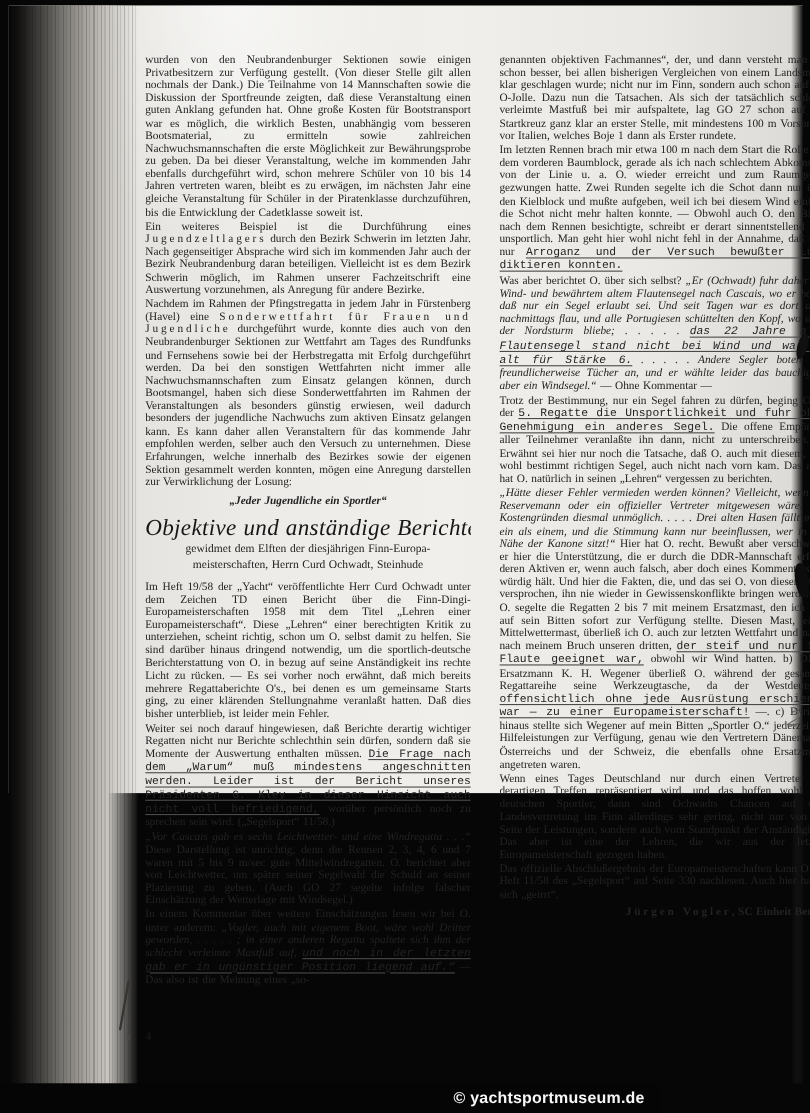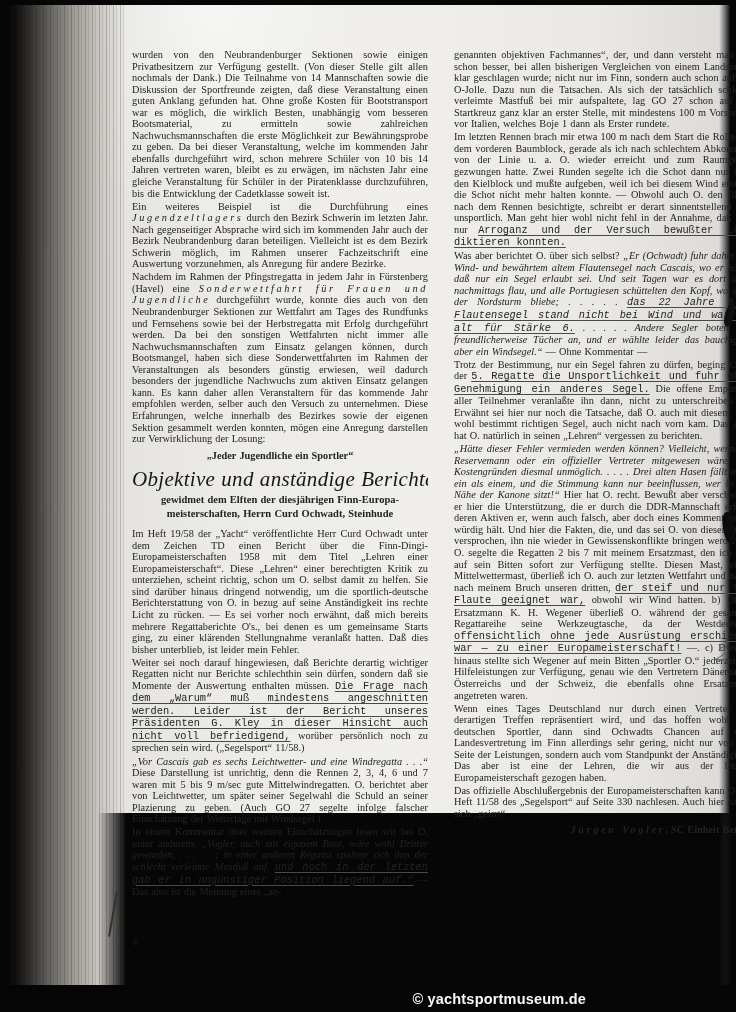--- a/index.html
+++ b/index.html
@@ -3,21 +3,21 @@
 <meta charset="utf-8">
 <style>
   html,body{margin:0;padding:0;}
   body{
     width:736px;height:1012px;position:relative;overflow:hidden;
     background:#060606;
     font-family:"Liberation Serif",serif;
   }
   
   .page{
-    position:absolute;left:8px;top:5px;width:722px;height:808px;
+    position:absolute;left:8px;top:5px;width:722px;height:716px;
     background:
       radial-gradient(ellipse at 28% 0%, rgba(255,255,255,.55) 0%, rgba(255,255,255,0) 22%),
       linear-gradient(90deg,#dcdad6 0%,#ecebe7 30%,#f0efeb 55%,#e9e8e4 82%,#dcdad6 100%);
   }
   
   .spine{
     position:absolute;left:0;top:0;width:118px;height:980px;pointer-events:none;
     background:
       repeating-linear-gradient(90deg, rgba(10,10,10,.20) 0 1px, rgba(0,0,0,0) 1px 3px, rgba(40,38,36,.12) 3px 4px, rgba(0,0,0,0) 4px 7px),
       linear-gradient(90deg,#050505 0,#151413 10px,#3c3a38 26px,#6e6c68 45px,#a3a09b 68px,#c9c6c1 90px,rgba(236,235,231,0) 118px);
@@ -30,33 +30,33 @@
   
   .col{
     position:absolute;top:44px;width:296px;max-height:938px;overflow:hidden;
     text-align:justify;color:#232323;
     font-size:10.3px;line-height:11.55px;
     word-spacing:.6px;
   }
   .col-left{left:124px;}
   .col-right{left:446px;width:298px;}
   .p{margin:0 0 1.5px;}
-  .slogan{margin:5px 0 5px;text-align:center;font-weight:bold;}
+  .slogan{margin:5px 0 5px;text-align:center;font-weight:bold;font-style:italic;}
   .title{
     margin:9px 0 5px;font-family:"Liberation Serif",serif;font-style:italic;font-weight:400;
     font-size:21px;line-height:18px;letter-spacing:.3px;white-space:nowrap;color:#171717;text-align:left;
   }
   .subtitle{
-    margin:0 0 8px;font-weight:bold;text-align:center;white-space:pre-line;
+    margin:0 0 8px;font-weight:normal;text-align:center;white-space:pre-line;
     font-size:10.5px;line-height:13.5px;
   }
   .signature{margin-top:4px;text-align:right;font-weight:bold;padding-right:2px;}
   .it{font-style:italic;}
   .ul{text-decoration:underline;text-decoration-color:#4a4a4a;text-underline-offset:1.5px;font-family:Liberation Mono, monospace;}
-  .spd{letter-spacing:2.6px;font-style:italic;}
+  .spd{letter-spacing:2.6px;}
   .bd{font-weight:bold;}
   
   .page-number{position:absolute;left:124px;top:931px;font-weight:bold;font-size:11px;color:#151515;}
   
   .pen-stroke{position:absolute;left:104px;top:886px;width:2px;height:46px;background:#35322f;border-radius:2px;transform:rotate(10deg);}
   .pen-dot{position:absolute;left:107px;top:936px;width:3px;height:4px;background:#4a4845;border-radius:50%;}
   .blob1{position:absolute;left:717px;top:298px;width:9px;height:24px;background:#101010;border-radius:55% 45% 60% 50%;transform:rotate(14deg);}
   .blob2{position:absolute;left:715px;top:507px;width:12px;height:32px;background:#0c0c0c;border-radius:45% 55% 50% 60%;transform:rotate(-7deg);}
   .squiggle{position:absolute;left:708px;top:638px;font-family:"DejaVu Serif",serif;font-style:italic;font-size:19px;color:#6a6661;transform:rotate(9deg);}
   

